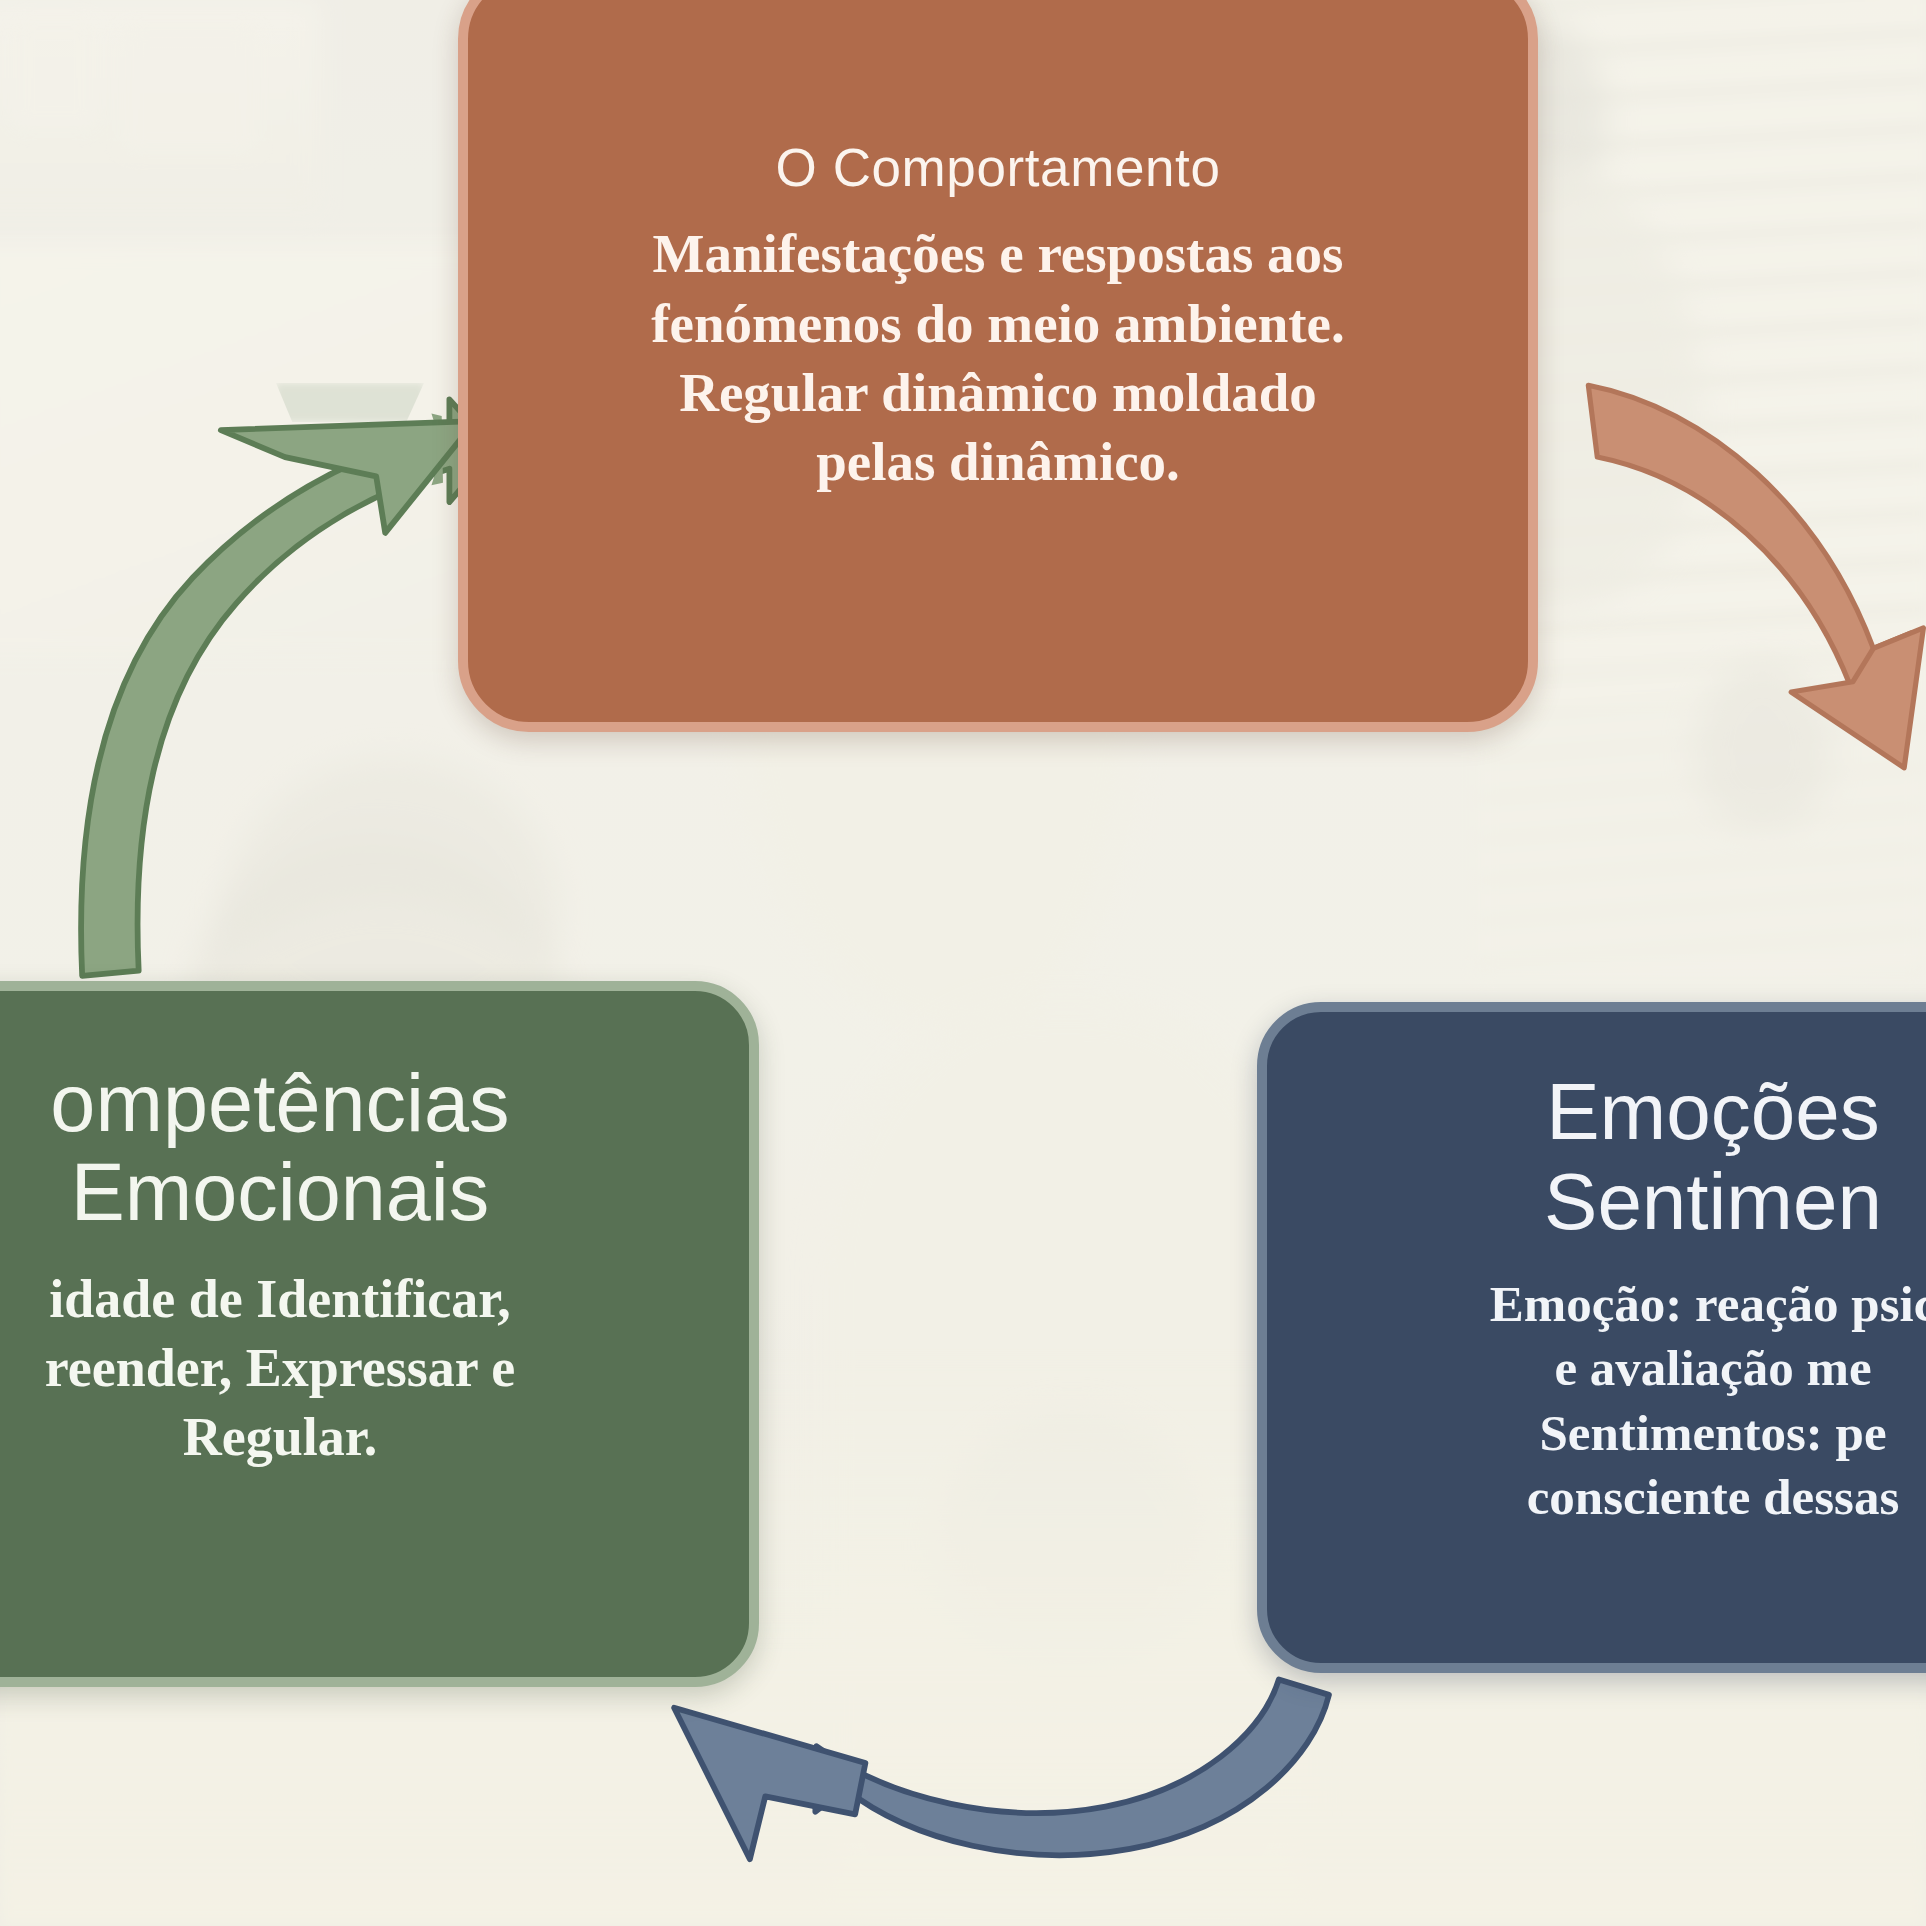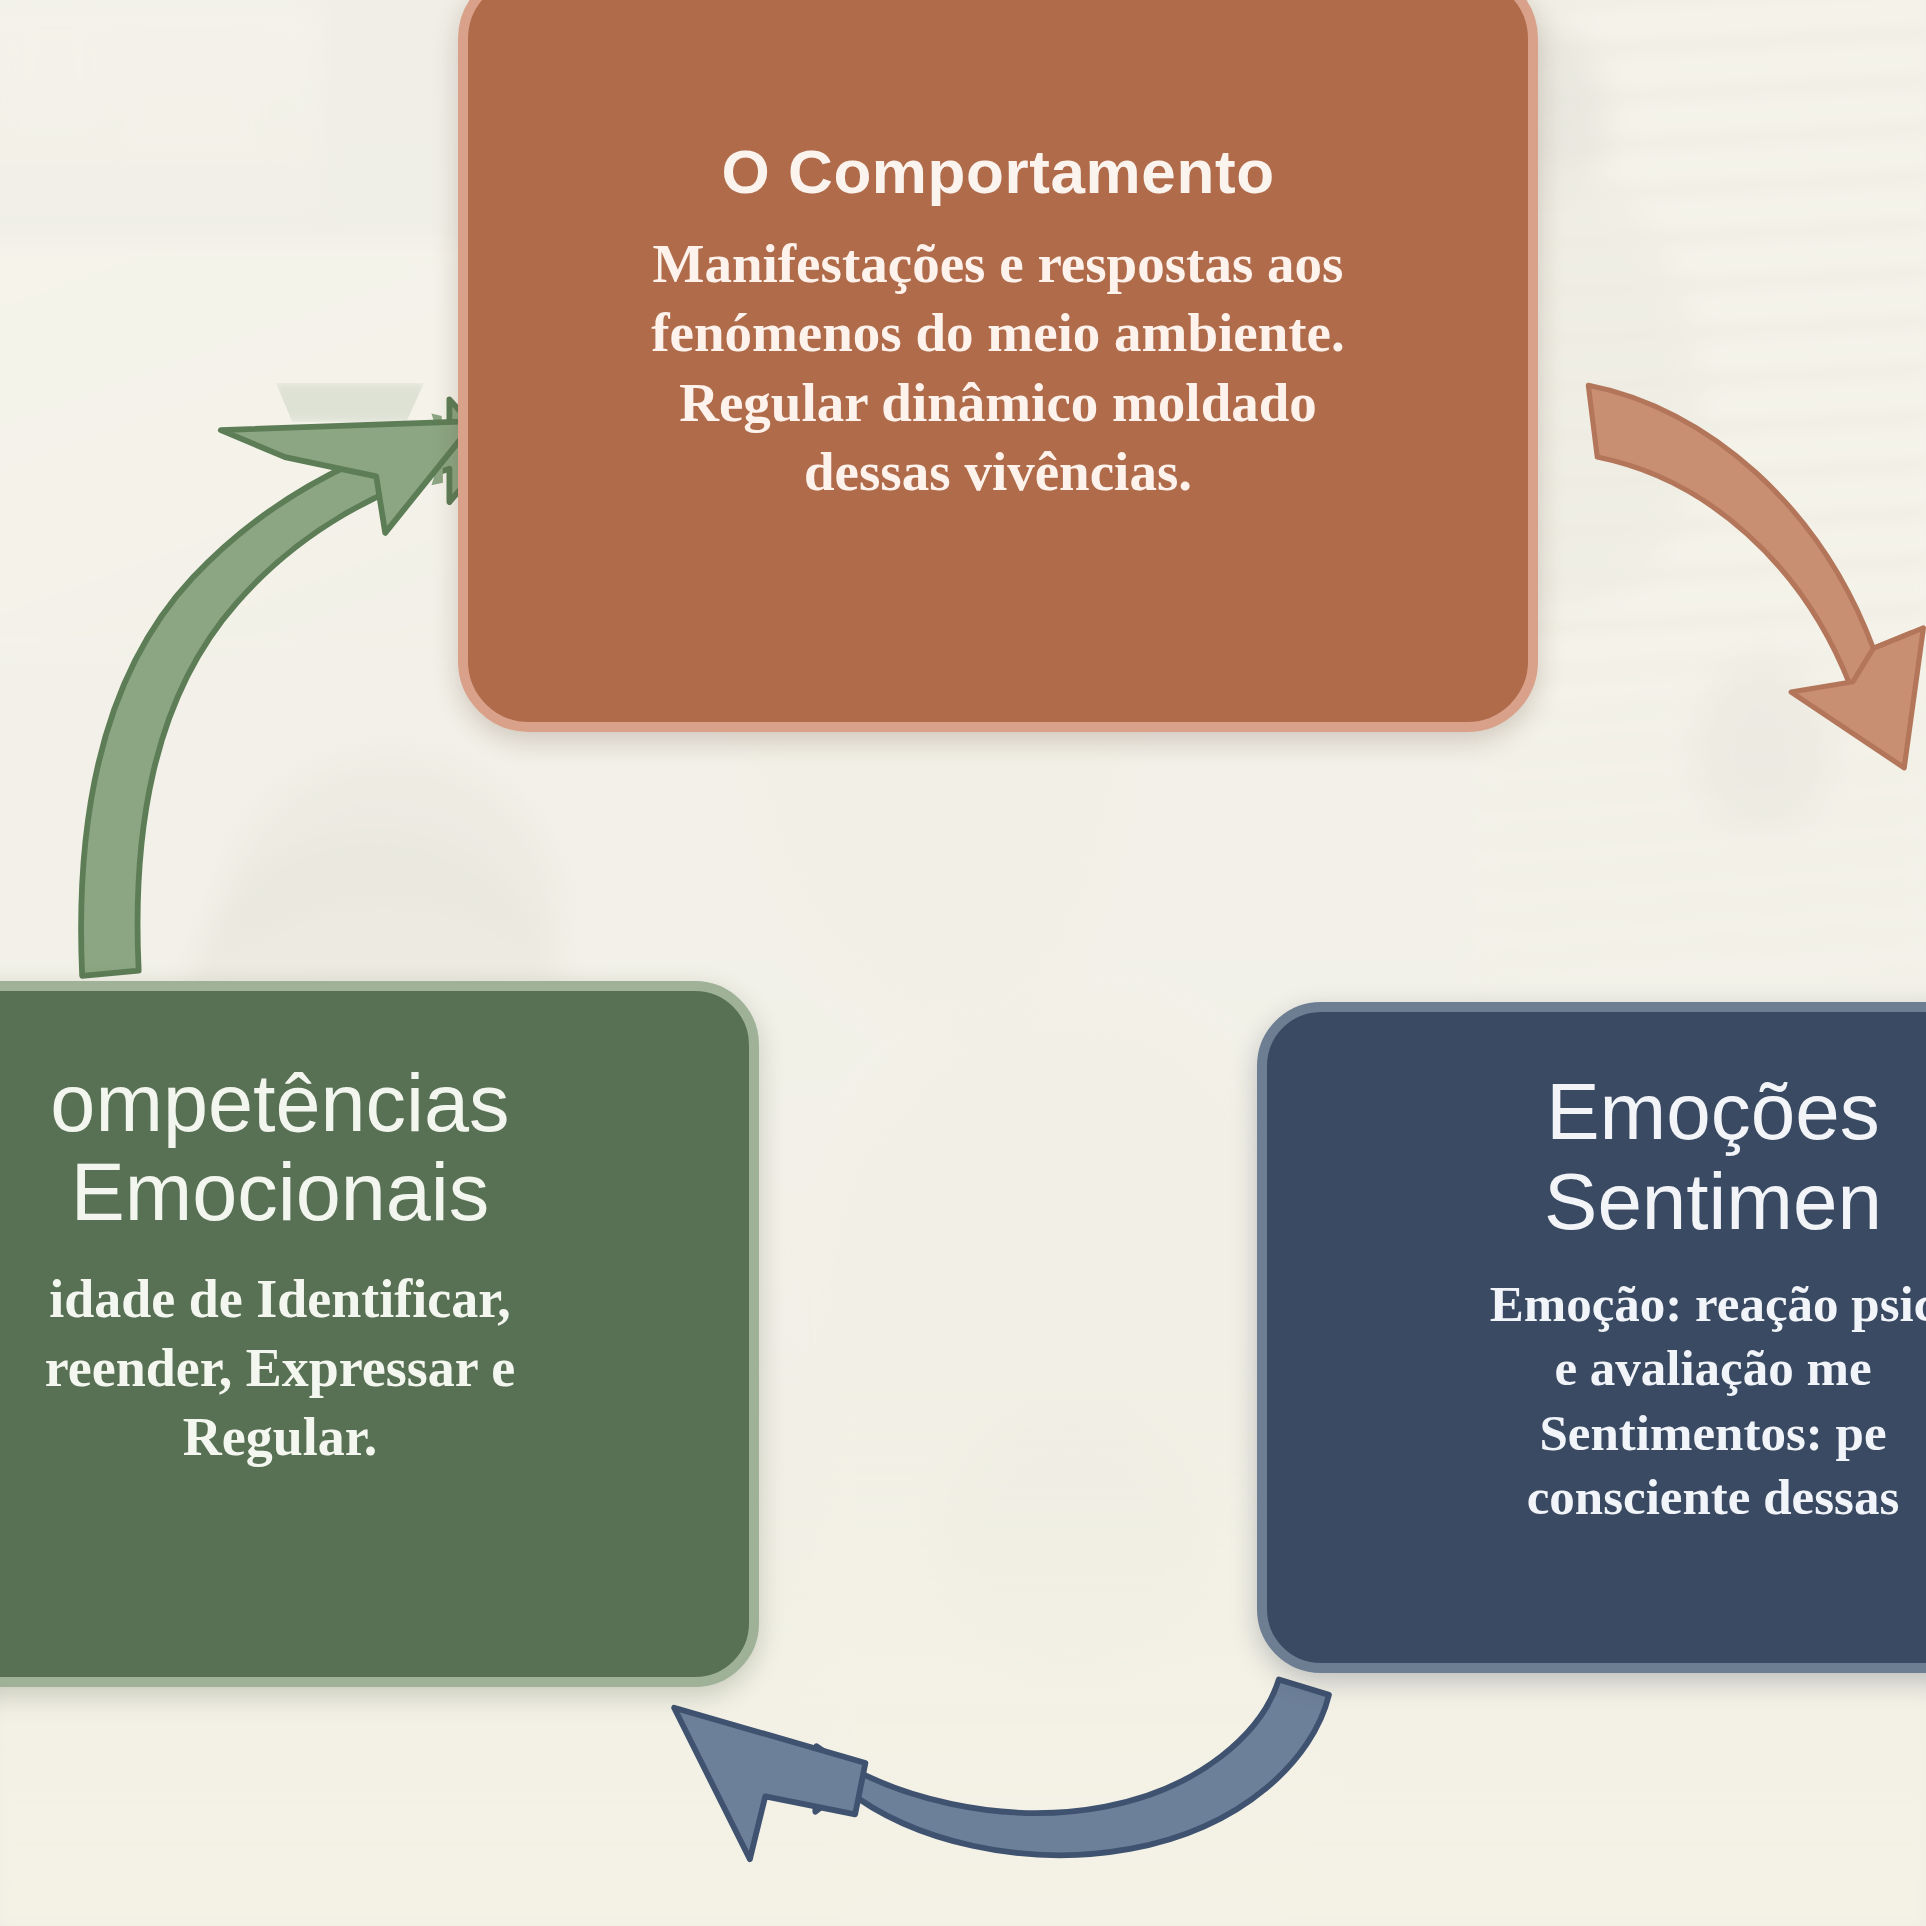--- a/index.html
+++ b/index.html
@@ -146,22 +146,22 @@
     top: -32px;
     width: 1080px;
     height: 764px;
     background: #b06b4b;
     border: 10.3px solid #d9a189;
     border-radius: 71px;
     box-shadow: 0 9px 26px rgba(90,60,40,.22);
     padding: 161px 59px 0 59px;
   }
   .card-orange .card-title {
-    font-size: 62px;
-    font-weight: 700;
+    font-size: 53px;
+    font-weight: 400;
     letter-spacing: 0.6px;
     line-height: 1.08;
     margin: 0 0 23px 0;
     color: #fbf4ee;
   }
   .card-orange .card-body {
     font-family: "Liberation Serif", serif;
     font-weight: 700;
     font-size: 55px;
     line-height: 1.26;
@@ -343,21 +343,21 @@
                Z" fill="#6d8099" stroke="#3f5270" stroke-width="9" stroke-linejoin="round"></path>
     </g>
   </svg>
 
   <div class="card card-orange">
     <div class="card-title">O Comportamento</div>
     <div class="card-body">
       <div class="nowrap">Manifestações e respostas aos</div>
       <div class="nowrap">fenómenos do meio ambiente.</div>
       <div class="nowrap">Regular dinâmico moldado</div>
-      <div class="nowrap">dessas vivências.</div>
+      <div class="nowrap">pelas dinâmico.</div>
     </div>
   </div>
 
   <div class="card card-green">
     <div class="card-title">
       <div class="nowrap">ompetências</div>
       <div class="nowrap">Emocionais</div>
     </div>
     <div class="card-body">
       <div class="nowrap">idade de Identificar,</div>

